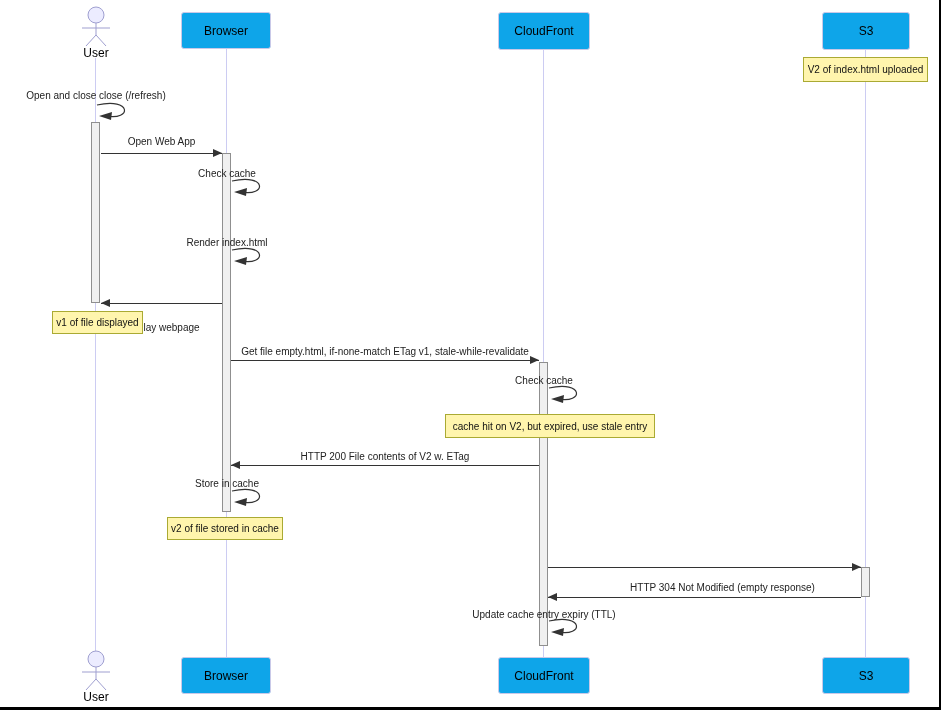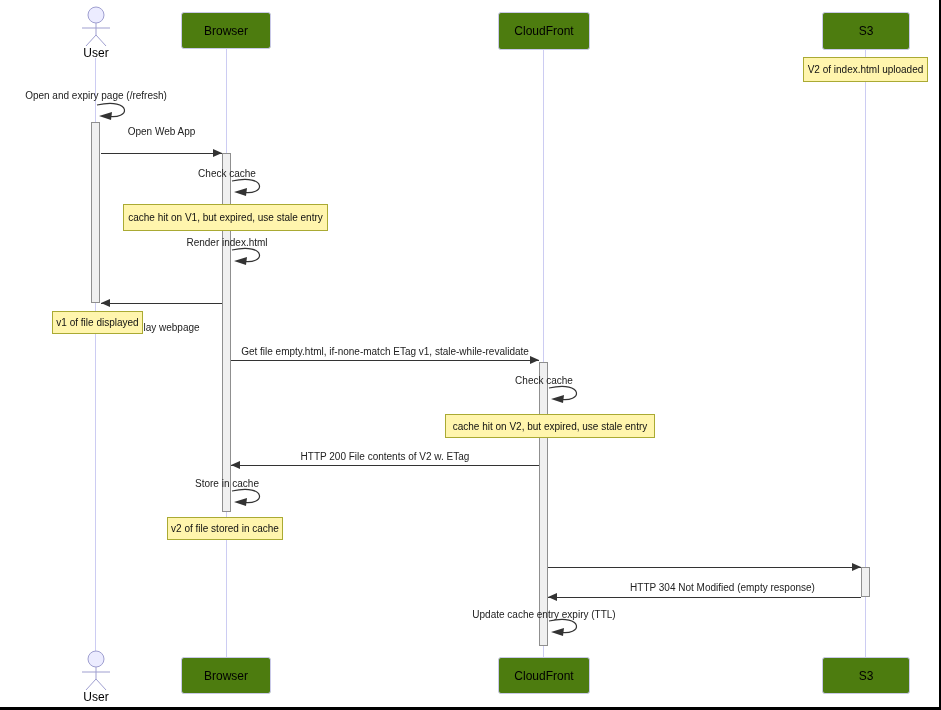--- a/index.html
+++ b/index.html
@@ -7,21 +7,21 @@
     position:relative;
     width:939px;height:707px;
     border-right:2px solid #000;
     border-bottom:3px solid #000;
     background:#fff;
     font-family:"Liberation Sans", sans-serif;
     overflow:hidden;
   }
   .pbox{
     position:absolute;
-    background:#4d7c0f;
+    background:#0ea5e9;
     border:1px solid #c9c9e8;
     border-radius:3px;
     display:flex;align-items:center;justify-content:center;
     font-size:12px;color:#000;
     box-sizing:border-box;
     z-index:4;
   }
   .lifeline{
     position:absolute;width:1px;background:#ccccf2;z-index:1;
   }
@@ -88,40 +88,37 @@
   <div class="pbox" style="left:498px;top:12px;width:92px;height:38px;">
     <span>CloudFront</span>
   </div>
   <div class="pbox" style="left:822px;top:12px;width:88px;height:38px;">
     <span>S3</span>
   </div>
 
   <div class="note" style="left:803px;top:57px;width:125px;height:25px;">
     <span>V2 of index.html uploaded</span>
   </div>
-  <div class="note" style="left:123px;top:204px;width:205px;height:27px;">
-    <span>cache hit on V1, but expired, use stale entry</span>
-  </div>
   <div class="note" style="left:52px;top:311px;width:91px;height:23px;">
     <span>v1 of file displayed</span>
   </div>
   <div class="note" style="left:445px;top:414px;width:210px;height:24px;">
     <span>cache hit on V2, but expired, use stale entry</span>
   </div>
   <div class="note" style="left:167px;top:517px;width:116px;height:23px;">
     <span>v2 of file stored in cache</span>
   </div>
 
-  <div class="msg-text" style="left:16px;top:90px;width:160px;">Open and expiry page (/refresh)</div>
+  <div class="msg-text" style="left:16px;top:90px;width:160px;">Open and close close (/refresh)</div>
   <svg class="loop" style="left:96px;top:101px;" width="46" height="22" viewBox="0 0 46 22">
     <path d="M1,4 C36,-4 36,20 10,15" fill="none" stroke="#333" stroke-width="1.2"></path>
     <polygon points="16,11 3,15 15,19" fill="#333"></polygon>
   </svg>
 
-  <div class="msg-text" style="left:101px;top:126px;width:121px;">Open Web App</div>
+  <div class="msg-text" style="left:101px;top:136px;width:121px;">Open Web App</div>
   <div class="msg-line" style="left:101px;top:153px;width:121px;"></div>
   <div class="ah-r" style="left:213px;top:149px;"></div>
 
   <div class="msg-text" style="left:167px;top:168px;width:120px;">Check cache</div>
   <svg class="loop" style="left:231px;top:177px;" width="46" height="22" viewBox="0 0 46 22">
     <path d="M1,4 C36,-4 36,20 10,15" fill="none" stroke="#333" stroke-width="1.2"></path>
     <polygon points="16,11 3,15 15,19" fill="#333"></polygon>
   </svg>
 
   <div class="msg-text" style="left:157px;top:237px;width:140px;">Render index.html</div>

